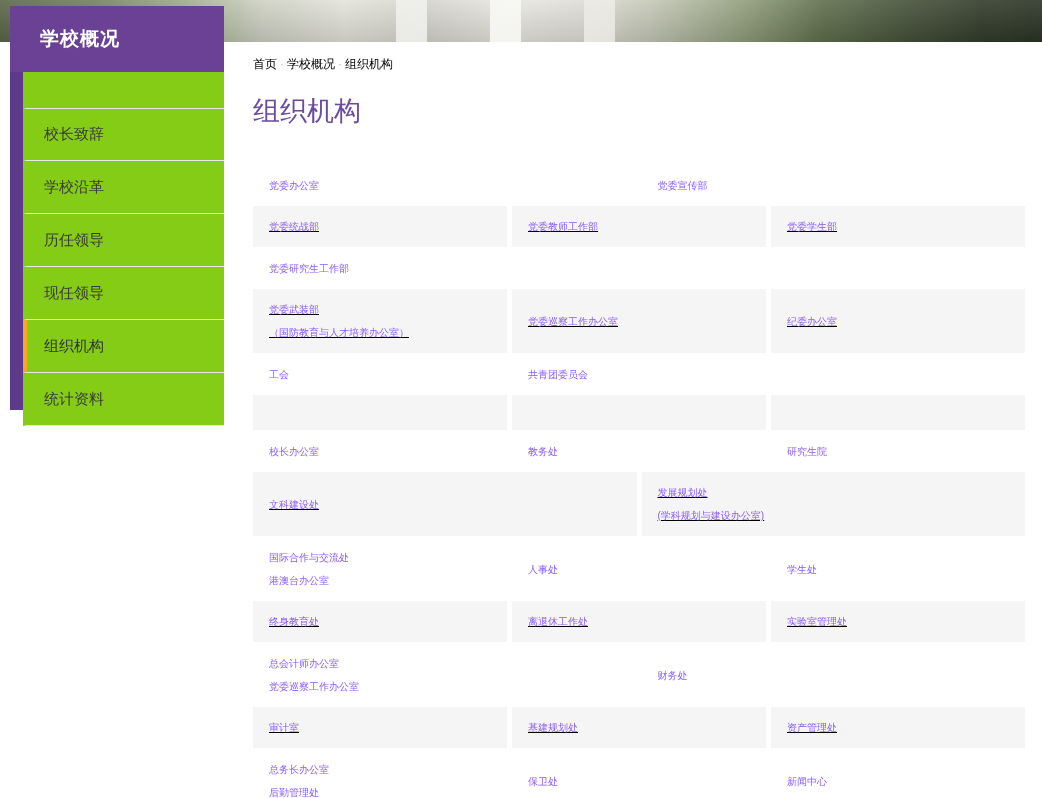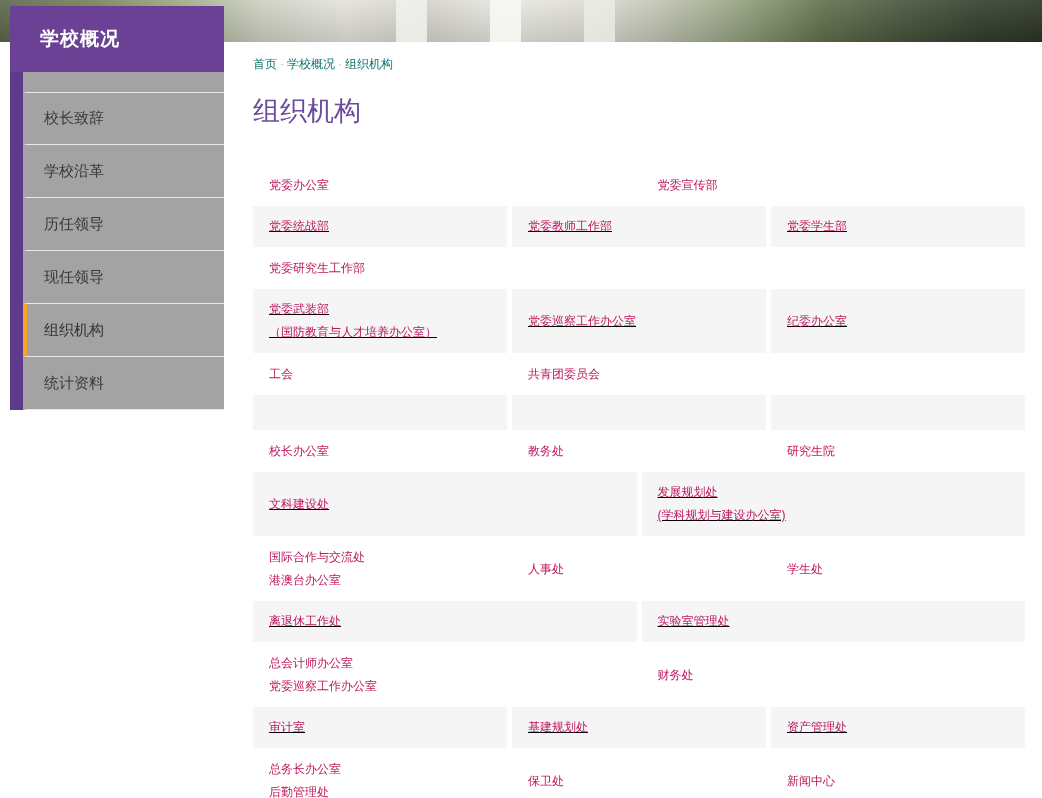--- a/index.html
+++ b/index.html
@@ -48,22 +48,22 @@
     padding-left: 30px;
   }
   .sidebar-body { position: relative; }
   .sidebar-strip {
     position: absolute; left: 0; top: 0;
     width: 13px; height: 338px;
     background: #5e3a8a;
   }
   .sidebar-menu {
     margin-left: 13px;
-    background: #a3a3a3;
-    padding-top: 20px;
+    background: #84cc16;
+    padding-top: 36px;
   }
   .menu-item {
     height: 53px;
     display: flex; align-items: center;
     padding-left: 17px;
     font-size: 15px;
     color: #3a3a3a;
     border-bottom: 1px solid #e9e9e9;
     cursor: pointer;
     border-left: 4px solid transparent;
@@ -77,21 +77,21 @@
   
   .content {
     position: absolute; left: 253px; top: 42px;
     width: 772px;
   }
   .breadcrumb {
     margin-top: 14px;
     font-size: 12px;
     color: #a6a6a6;
   }
-  .bc-item { color: #0f766e; cursor: pointer; }
+  .bc-item { color: #000000; cursor: pointer; }
   .bc-sep { margin: 0 3px; color: #b5b5b5; }
   .page-title {
     margin-top: 20px;
     font-size: 27px;
     font-weight: 500;
     color: #6b4b9e;
   }
 
   
   .org-table { margin-top: 36px; width: 100%; }
@@ -100,22 +100,22 @@
     flex: 1 1 0;
     min-height: 40px;
     padding: 9px 16px;
     display: flex; flex-direction: column; justify-content: center;
     background: #ffffff;
   }
   .trow .tcell:not(:last-child) { border-right: 5px solid #ffffff; }
   .trow.shade .tcell { background: #f5f5f6; border-bottom: 1px solid #ffffff; text-decoration: underline; }
   .trow.spacer .tcell { min-height: 36px; padding-top: 0; padding-bottom: 0; }
   .dept-link {
-    color: #be185d;
-    font-size: 12px;
+    color: #8b5cf6;
+    font-size: 10px;
     line-height: 23px;
     text-decoration: none;
     cursor: pointer;
     align-self: flex-start;
   }
 </style>
 </head>
 <body>
 
 <div class="banner"></div>
@@ -228,20 +228,23 @@
         </div>
         <div class="tcell">
           <a class="dept-link">人事处</a>
         </div>
         <div class="tcell">
           <a class="dept-link">学生处</a>
         </div>
       </div>
       <div class="trow shade">
         <div class="tcell">
+          <a class="dept-link">终身教育处</a>
+        </div>
+        <div class="tcell">
           <a class="dept-link">离退休工作处</a>
         </div>
         <div class="tcell">
           <a class="dept-link">实验室管理处</a>
         </div>
       </div>
       <div class="trow">
         <div class="tcell">
           <a class="dept-link">总会计师办公室</a>
           <a class="dept-link">党委巡察工作办公室</a>

